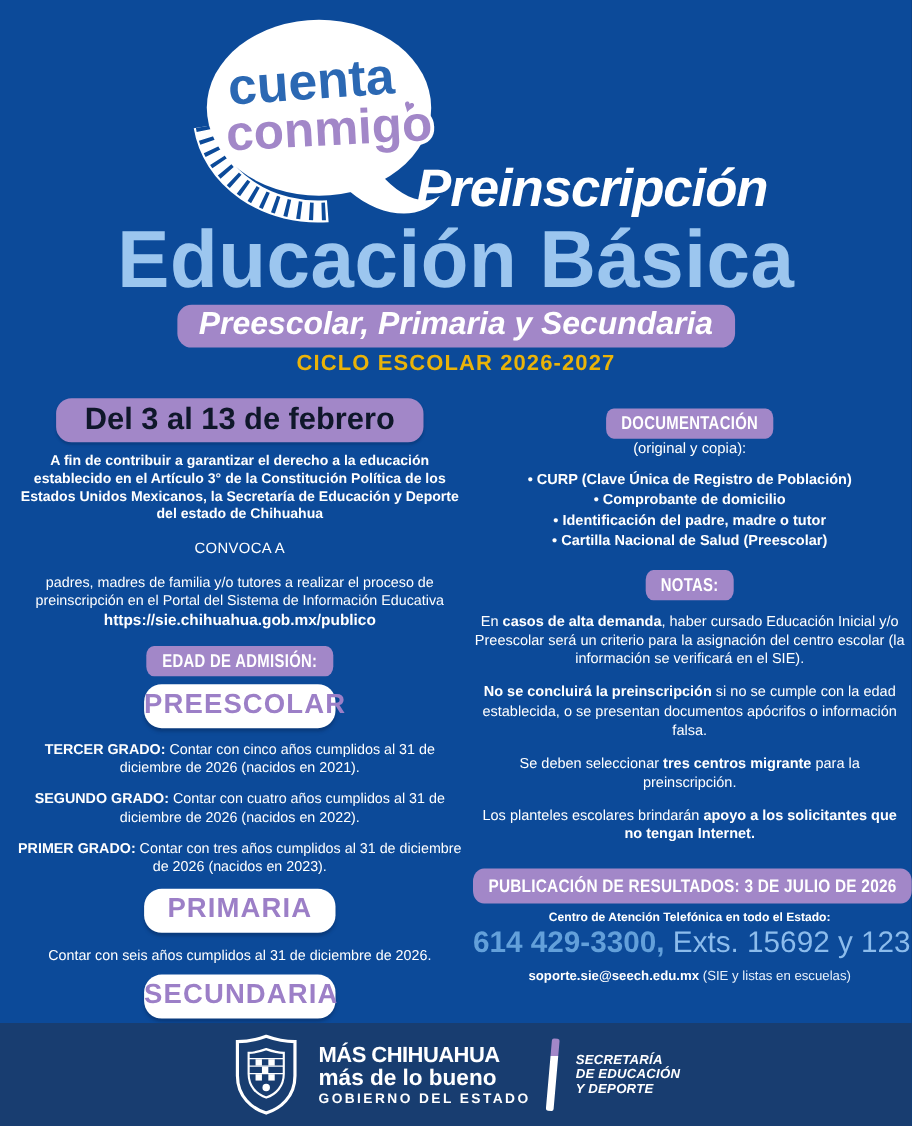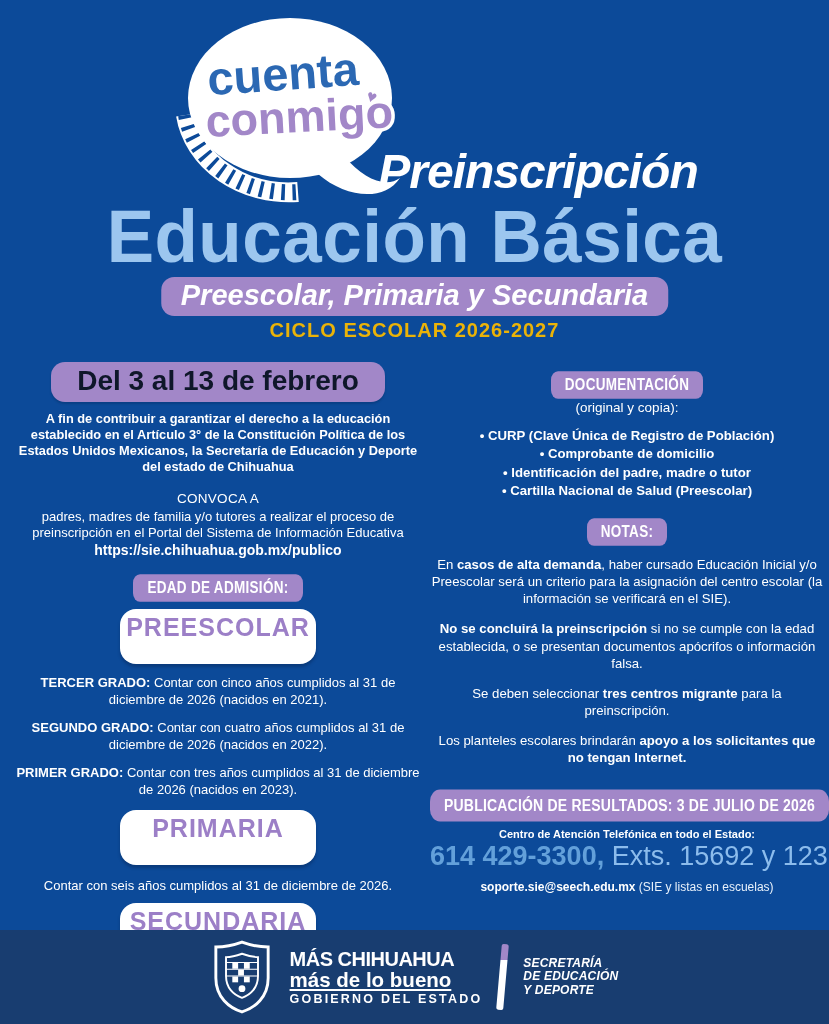--- a/index.html
+++ b/index.html
@@ -44,27 +44,27 @@
     padding:3px 14px 4px; border-radius:7px;
     transform:scaleY(1.25); transform-origin:center;
   }
   .pill-lg {
     display:inline-block; background:#a287c8; color:#0f172a;
     font-weight:bold; font-size:28px;
     padding:3px 26px 5px; border-radius:14px;
     box-shadow:0 2px 2px rgba(5,30,70,0.25);
   }
   .level-box {
-    width:196px; margin:10px auto 2px; background:#fff; border-radius:16px;
-    padding:4px 0 22px; color:#9c7fc7; font-weight:bold; font-size:25px; letter-spacing:1px;
+    width:174px; margin:10px auto 2px; background:#fff; border-radius:16px;
+    padding:4px 0 7px; color:#9c7fc7; font-weight:bold; font-size:25px; letter-spacing:1px;
     box-shadow:0 3px 3px rgba(5,30,70,0.35);
   }
   .p-intro  { margin:9px 2px 0; font-size:12.8px; line-height:1.24; font-weight:bold; }
   .convoca-h { margin-top:17px; font-size:13.5px; letter-spacing:0.3px; }
-  .convoca-b { margin-top:3px; font-size:13px; line-height:1.22; }
+  .convoca-b { margin-top:16px; font-size:13px; line-height:1.22; }
   .portal   { font-size:14px; font-weight:bold; margin-top:1px; }
   .adm-wrap { margin-top:19px; }
   .grade    { margin:11px 6px; font-size:13px; line-height:1.3; }
   .prim-body { margin:13px 0 4px; font-size:13px; }
   .sec-line { font-size:13px; line-height:1.34; }
   .sec-extra { font-size:13px; line-height:1.3; }
   .sec-block { margin-top:11px; }
 
   .doc-sub  { margin-top:4px; font-size:13.5px; }
   .doc-list { margin-top:12px; font-size:13.2px; font-weight:bold; line-height:1.4; }
@@ -86,21 +86,21 @@
   .email-note { font-weight:normal; color:#e8f1fb; }
 
   
   .footer {
     position:absolute; left:0; bottom:0; width:100%; height:94px;
     background:#183d70; display:flex; align-items:center; justify-content:center; gap:17px;
   }
   .crest { width:62px; height:76px; flex:0 0 auto; }
   .brand { text-align:left; line-height:1; }
   .brand-title { font-size:20px; font-weight:bold; letter-spacing:-0.5px; }
-  .brand-sub   { font-size:20.5px; font-weight:bold; margin-top:1px;text-decoration:underline; }
+  .brand-sub   { font-size:20.5px; font-weight:bold; margin-top:1px; }
   .brand-gov   { font-size:12.5px; font-weight:bold; letter-spacing:2.2px; margin-top:3px; }
   .divider {
     width:7px; height:66px; border-radius:2px; transform:rotate(5deg);
     background:linear-gradient(180deg,#a287c8 0 24%,#ffffff 24% 100%);
   }
   .secretary { text-align:left; font-weight:bold; font-style:italic; font-size:12px; line-height:1.12; letter-spacing:0.2px; }
 </style>
 </head>
 <body>
 

